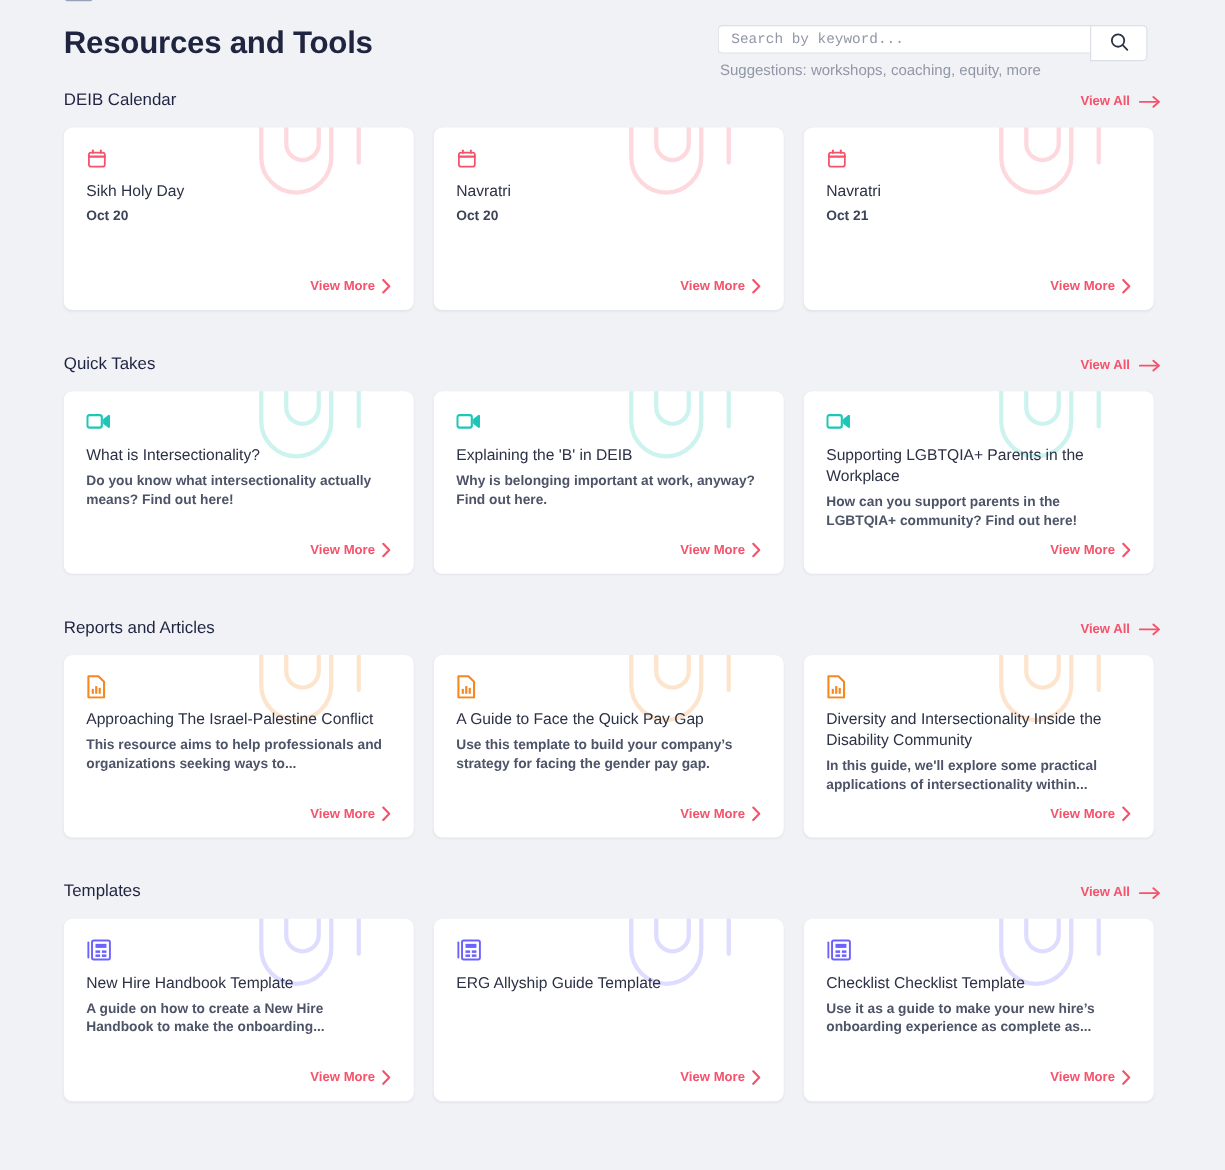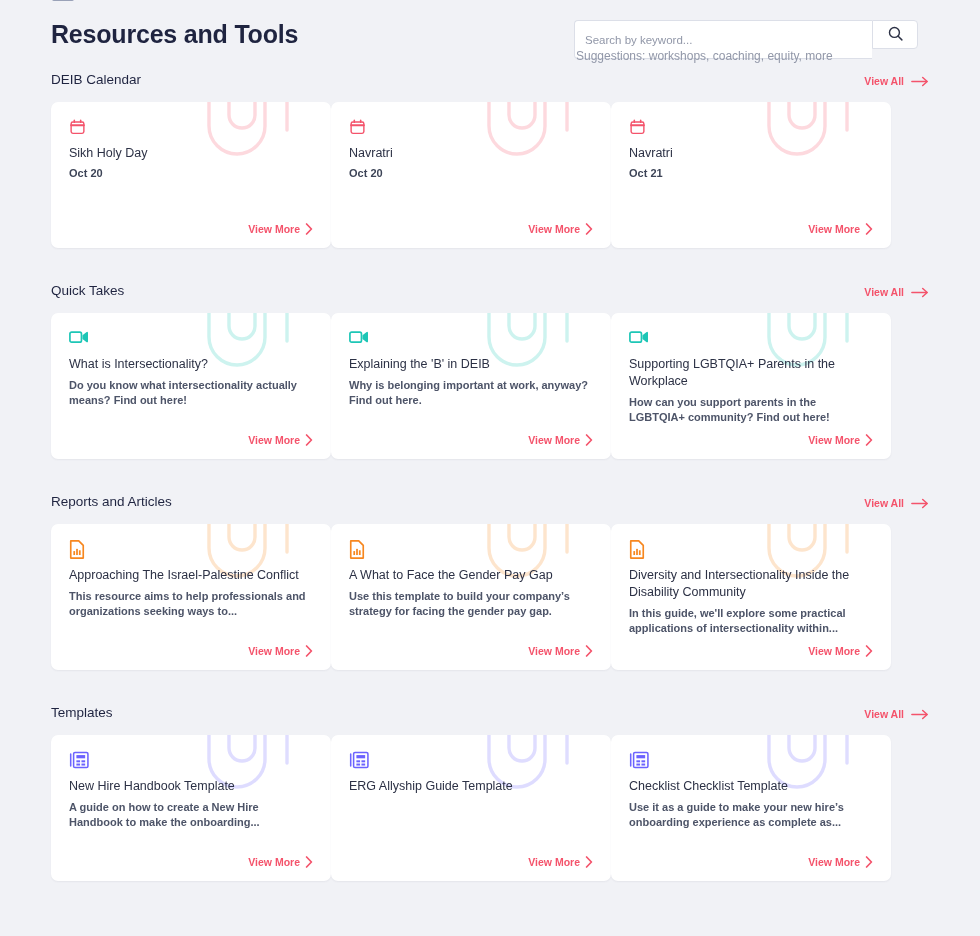--- a/index.html
+++ b/index.html
@@ -22,24 +22,24 @@
     position: absolute; left: 0; top: 14px; width: 980px; height: 62px;
   }
   .page-title {
     position: absolute; left: 51px; top: 6px;
     font-size: 25px; font-weight: bold; color: #1f2440;
     letter-spacing: -0.2px;
   }
   .search-wrap { position: absolute; left: 574px; top: 6px; width: 344px; }
   .search-row { display: flex; height: 29px; }
   .search-input {
-    flex: 1 1 auto; height: 39px;
+    flex: 1 1 auto; height: 23px;
     border: 1px solid #dcdfe8; border-right: none;
     border-radius: 4px 0 0 4px; background: #ffffff;
-    font-family: Liberation Sans, sans-serif;
+    font-family: Liberation Mono, monospace;
     font-size: 11.5px; color: #3d4355; padding: 0 10px;
     outline: none;
   }
   .search-input::placeholder { color: #9197a8; }
   .search-btn {
     width: 46px; height: 29px; background: #ffffff;
     border: 1px solid #dcdfe8; border-radius: 0 4px 4px 0;
     display: flex; align-items: center; justify-content: center;
     cursor: pointer; padding: 0;
   }
@@ -60,21 +60,21 @@
   .view-all {
     position: absolute; right: 51px; top: 3px;
     display: flex; align-items: center; gap: 7px;
     color: #f4536b; font-size: 10.5px; font-weight: bold;
     cursor: pointer; text-decoration: none;
   }
 
   
   .cards {
     position: absolute; left: 51px; top: 30px;
-    display: flex;  border-radius: 24px;
+    display: flex; gap: 16px; border-radius: 24px;
   }
   .card {
     position: relative; width: 280px; height: 146px;
     background: #ffffff; border-radius: 7px;
     box-shadow: 0 1px 2px rgba(30,36,64,0.06);
     overflow: hidden; cursor: pointer;
   }
   .card .wm {
     position: absolute; right: 22px; top: -34px;
     width: 120px; height: 120px; pointer-events: none;
@@ -355,21 +355,21 @@
                 <line x1="98" y1="34" x2="98" y2="62"></line>
                 <path d="M90 12 a8 8 0 0 1 16 0"></path>
               </svg></div>
             <div class="card-body">
               <div class="card-icon"><svg width="16" height="19" viewBox="0 0 20 24" fill="none">
                   <path d="M2.1 1.2 H12.2 L17.9 6.9 V22.8 H2.1 Z" fill="none" stroke="#f7871f" stroke-width="2.1" stroke-linejoin="round"></path>
                   <rect x="5.4" y="14.0" width="2.2" height="5.0" fill="#f7871f"></rect>
                   <rect x="8.9" y="11.2" width="2.2" height="7.8" fill="#f7871f"></rect>
                   <rect x="12.4" y="13.0" width="2.2" height="6.0" fill="#f7871f"></rect>
                 </svg></div>
-              <div class="card-title">A What to Face the Gender Pay Gap</div>
+              <div class="card-title">A Guide to Face the Quick Pay Gap</div>
               <div class="card-desc">Use this template to build your company’s strategy for facing the gender pay gap.</div>
             </div>
             <div class="view-more">
               <span>View More</span>
               <span style="display: flex;">
                 <svg width="8" height="12" viewBox="0 0 8 12" fill="none" stroke="#f4536b" stroke-width="1.7" stroke-linecap="round" stroke-linejoin="round">
                   <polyline points="1.6,1 6.4,6 1.6,11"></polyline>
                 </svg>
               </span>
             </div>

